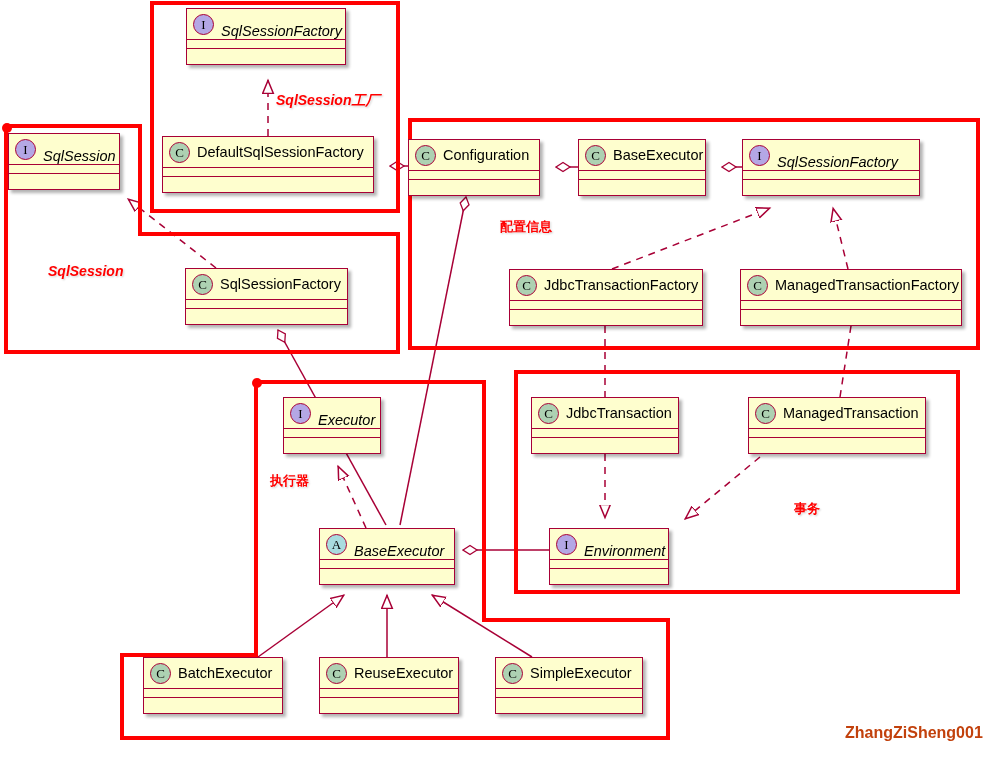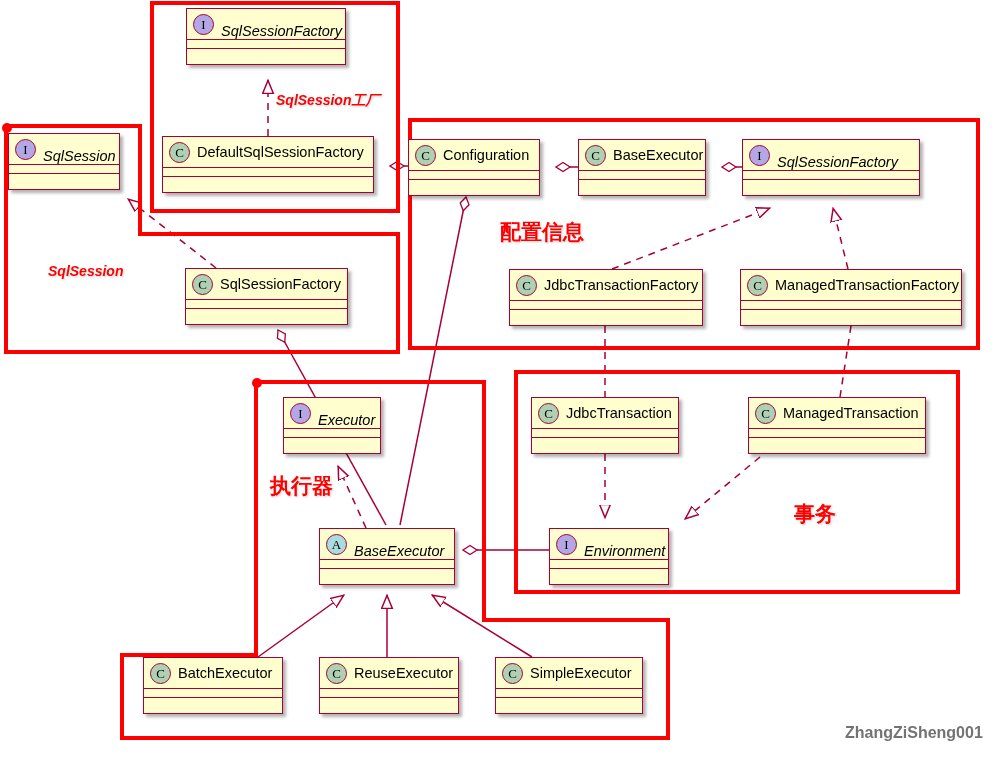--- a/index.html
+++ b/index.html
@@ -19,24 +19,24 @@
   .stereo.i{background:#B4A7E5;}
   .stereo.c{background:#ADD1B2;}
   .stereo.a{background:#A9DCDF;}
   .cls-name{margin-left:7px;font-size:14.5px;color:#000;white-space:nowrap;
             font-family:"Liberation Sans",sans-serif;}
   .cls-name.it{font-style:italic;margin-top:14px;}
 
   .note{position:absolute;color:#FF0000;font-weight:bold;white-space:nowrap;
         text-shadow:0 0 3px #fff,0 0 3px #fff,1px 1px 2px rgba(0,0,0,.25),
                     -1px 0 2px #fff,0 -1px 2px #fff,1px 0 2px #fff,0 1px 2px #fff;}
-  .note.cn{font-size:21px;text-align:right;}
+  .note.cn{font-size:13px;text-align:right;}
   .note.en{font-size:14px;font-style:italic;}
 
-  .watermark{position:absolute;color:#737373;font-size:16px;font-weight:bold;
+  .watermark{position:absolute;color:#c2410c;font-size:16px;font-weight:bold;
              font-family:"Liberation Sans",sans-serif;}
 </style>
 </head>
 <body>
 
 <div id="canvas">
 
   <svg id="diagram" viewBox="0 0 1000 758" xmlns="http://www.w3.org/2000/svg">
     <defs>
       <marker id="hollowTri" markerWidth="16" markerHeight="16" refX="13.5" refY="6" orient="auto" markerUnits="userSpaceOnUse">

